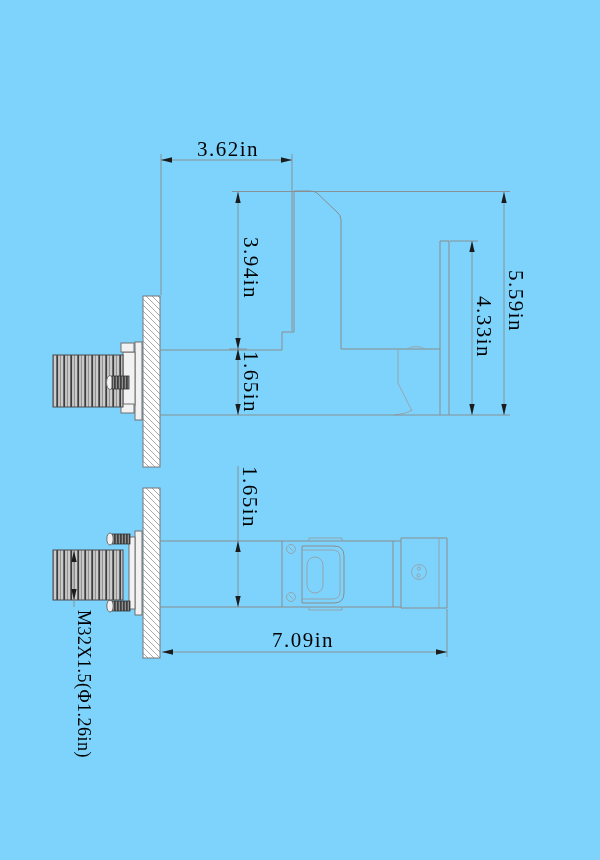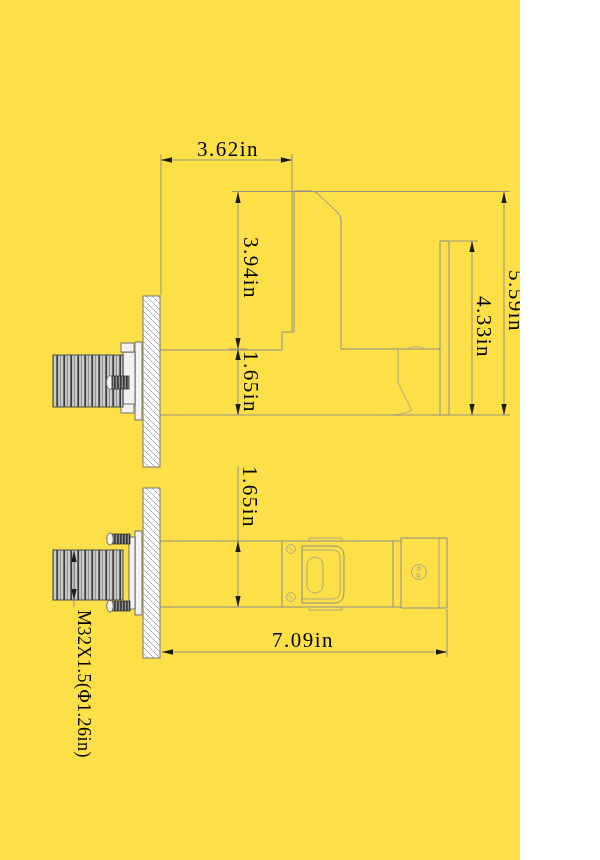--- a/index.html
+++ b/index.html
@@ -1,16 +1,16 @@
 <!DOCTYPE html>
 <html><head>
 <meta charset="utf-8">
 <style>
   html,body{margin:0;padding:0;background:#ffffff;}
-  .page{width:520px;height:860px;background:#fde047;position:relative;overflow:hidden;text-align:right;}
+  .page{width:600px;height:860px;background:#7dd3fc;position:relative;overflow:hidden;text-align:right;}
   svg{display:block;}
   .o  {stroke:#8c8c8c;fill:none;stroke-width:1;stroke-linejoin:round;}
   .o2 {stroke:#9a9a9a;fill:none;stroke-width:0.8;stroke-linejoin:round;}
   .d  {stroke:#8a8a8a;fill:none;stroke-width:0.9;}
   .arr{fill:#1c1c1c;stroke:none;}
   .wpart{fill:#f2f2f2;stroke:#6f6f6f;stroke-width:1;}
   .plate{stroke:#777;stroke-width:1;}
   text.dim{font-family:"Liberation Serif","DejaVu Serif",serif;font-size:21px;letter-spacing:1.5px;fill:#000;}
   text.spec{font-family:"Liberation Serif","DejaVu Serif",serif;font-size:18px;letter-spacing:0.5px;fill:#000;}
 </style>

